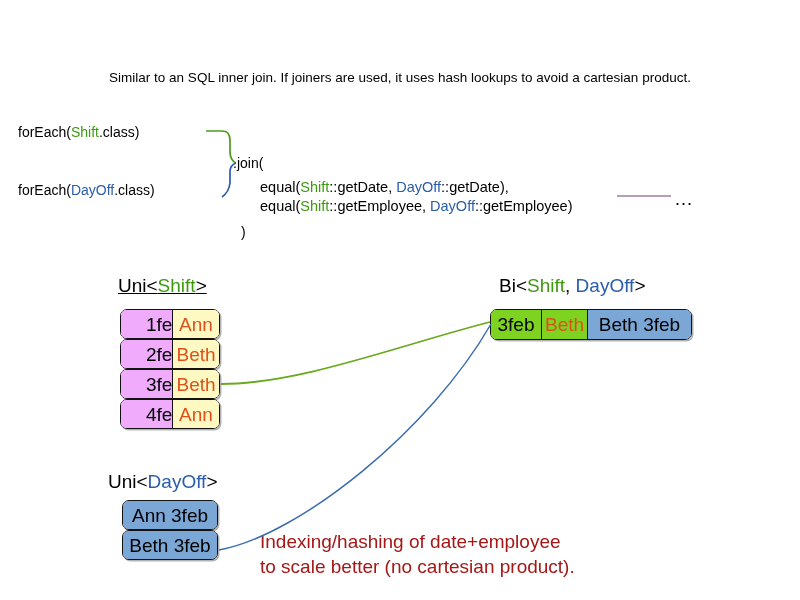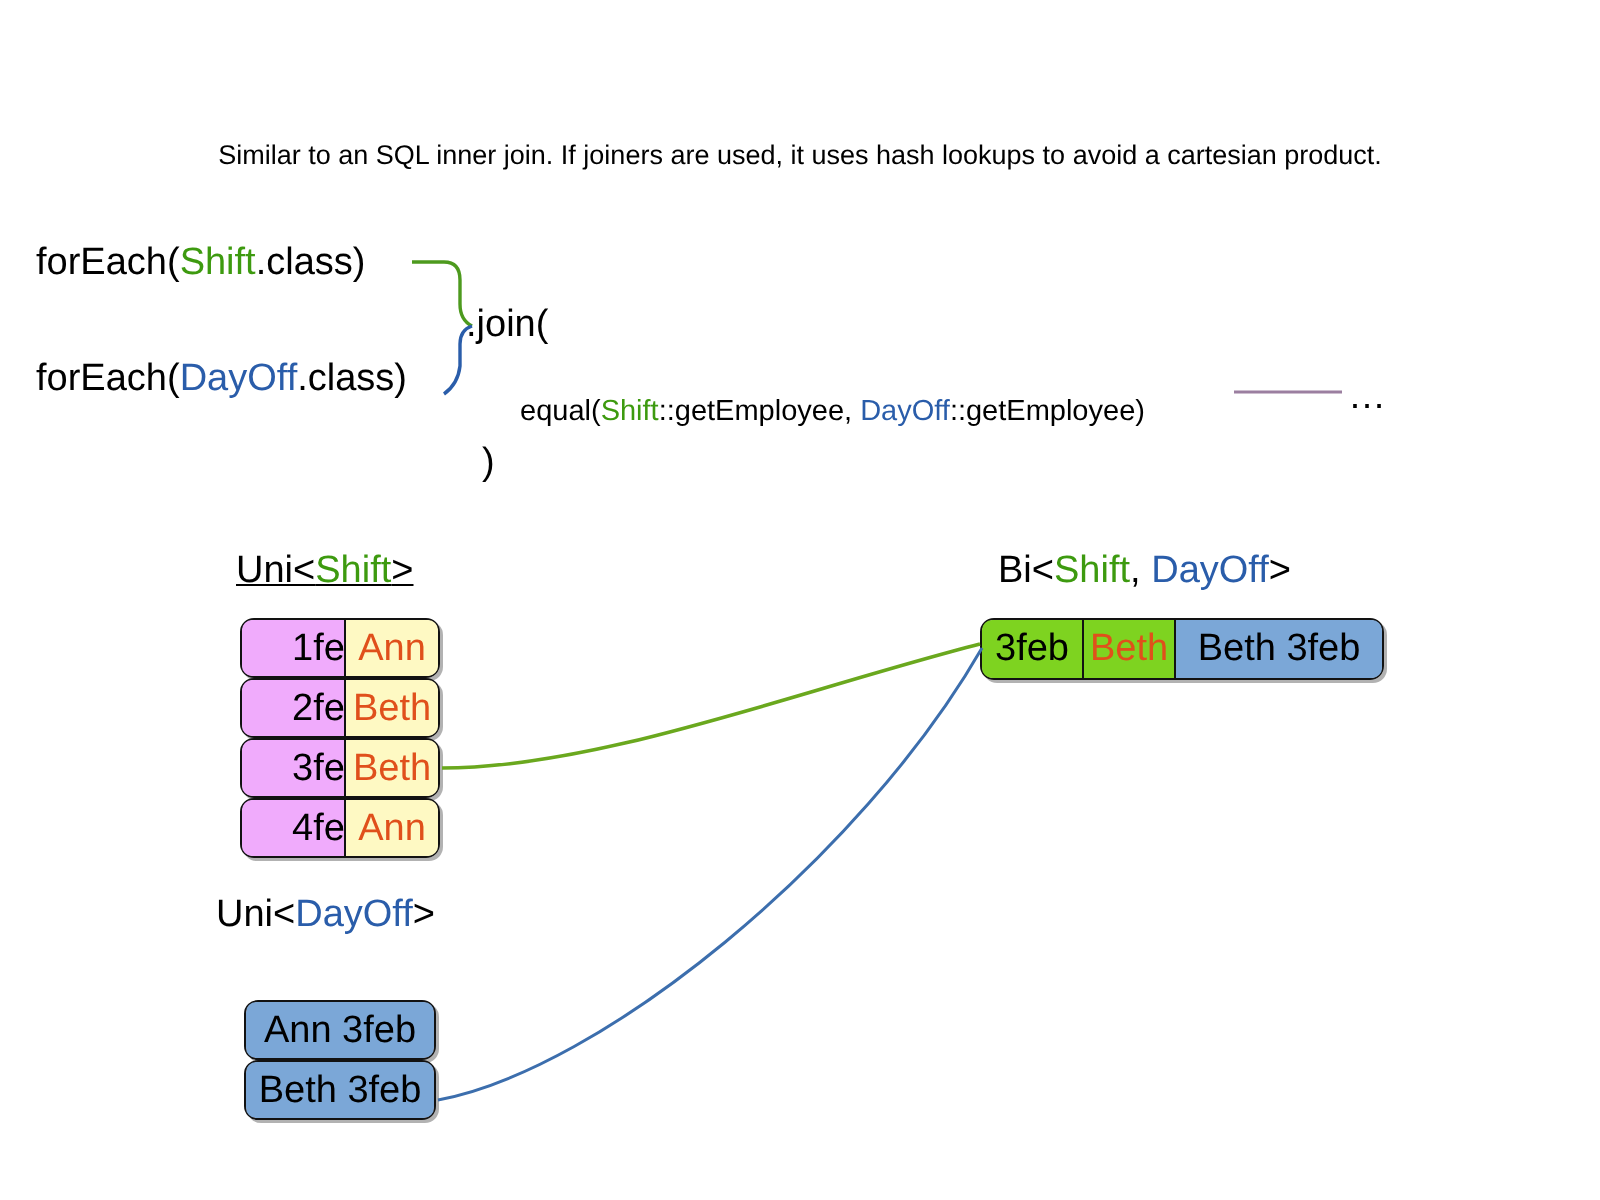--- a/index.html
+++ b/index.html
@@ -37,21 +37,21 @@
     width: 800px;
     text-align: center;
     font-size: 13.5px;
     line-height: 18px;
     white-space: nowrap;
   }
 
   
   .code {
     position: absolute;
-    font-size: 19px;
+    font-size: 14px;
     line-height: 22px;
     white-space: nowrap;
   }
   .code-foreach-shift  { left: 18px; top: 121px; }
   .code-foreach-dayoff { left: 18px; top: 179px; }
   .code-join-open      { left: 233px; top: 152px; }
   .code-join-close     { left: 241px; top: 221px; }
   .code-arg {
     position: absolute;
     font-size: 14.5px;
@@ -74,21 +74,21 @@
   }
 
   
   .caption {
     position: absolute;
     font-size: 19px;
     line-height: 22px;
     white-space: nowrap;
   }
   .caption-uni-shift  { left: 118px; top: 275px; text-decoration: underline; }
-  .caption-uni-dayoff { left: 108px; top: 447px; }
+  .caption-uni-dayoff { left: 108px; top: 471px; }
   .caption-bi         { left: 499px; top: 275px; }
 
   
   .box {
     position: absolute;
     box-sizing: border-box;
     border: 1.6px solid #121212;
     border-radius: 7px;
     display: flex;
     align-items: stretch;
@@ -187,20 +187,21 @@
 <div id="slide">
 
   <div class="subtitle">Similar to an SQL inner join. If joiners are used, it uses hash lookups to avoid a cartesian product.</div>
 
   <div class="code code-foreach-shift"><span>forEach(</span><span class="tok-shift">Shift</span><span>.class)</span></div>
 
   <div class="code code-foreach-dayoff"><span>forEach(</span><span class="tok-dayoff">DayOff</span><span>.class)</span></div>
 
   <div class="code code-join-open">.join(</div>
 
+  <div class="code-arg code-arg-1"><span>equal(</span><span class="tok-shift">Shift</span><span>::getDate, </span><span class="tok-dayoff">DayOff</span><span>::getDate),</span></div>
 
   <div class="code-arg code-arg-2"><span>equal(</span><span class="tok-shift">Shift</span><span>::getEmployee, </span><span class="tok-dayoff">DayOff</span><span>::getEmployee)</span></div>
 
   <div class="code code-join-close">)</div>
 
   <div class="ellipsis">…</div>
 
   <div class="caption caption-uni-shift"><span>Uni&lt;</span><span class="tok-shift">Shift</span><span>&gt;</span></div>
 
   <div class="caption caption-uni-dayoff"><span>Uni&lt;</span><span class="tok-dayoff">DayOff</span><span>&gt;</span></div>
@@ -230,20 +231,24 @@
   <div class="box box-dayoff dayoff-1">
     <div class="cell cell-pair">Beth 3feb</div>
   </div>
 
   <div class="box box-bi">
     <div class="cell bi-date">3feb</div>
     <div class="cell bi-emp">Beth</div>
     <div class="cell bi-pair">Beth 3feb</div>
   </div>
 
+  <div class="annotation">
+    <div>Indexing/hashing of date+employee</div>
+    <div>to scale better (no cartesian product).</div>
+  </div>
 
   <svg id="connectors" viewBox="0 0 800 600">
 
     <path d="M 206 131 L 222 131 Q 230 131 230 140 L 230 152 Q 230 160 236 163" fill="none" stroke="#4d9a1e" stroke-width="1.7"></path>
 
     <path d="M 222 197 Q 229 192 230 183 L 230 172 Q 230 165 236 163" fill="none" stroke="#2a5daa" stroke-width="1.7"></path>
 
     <line x1="617" y1="196" x2="671" y2="196" stroke="#9b7fa0" stroke-width="1.6"></line>
 
     <path d="M 221 384 C 300 384 400 345 490 322" fill="none" stroke="#6aa81e" stroke-width="1.8"></path>

